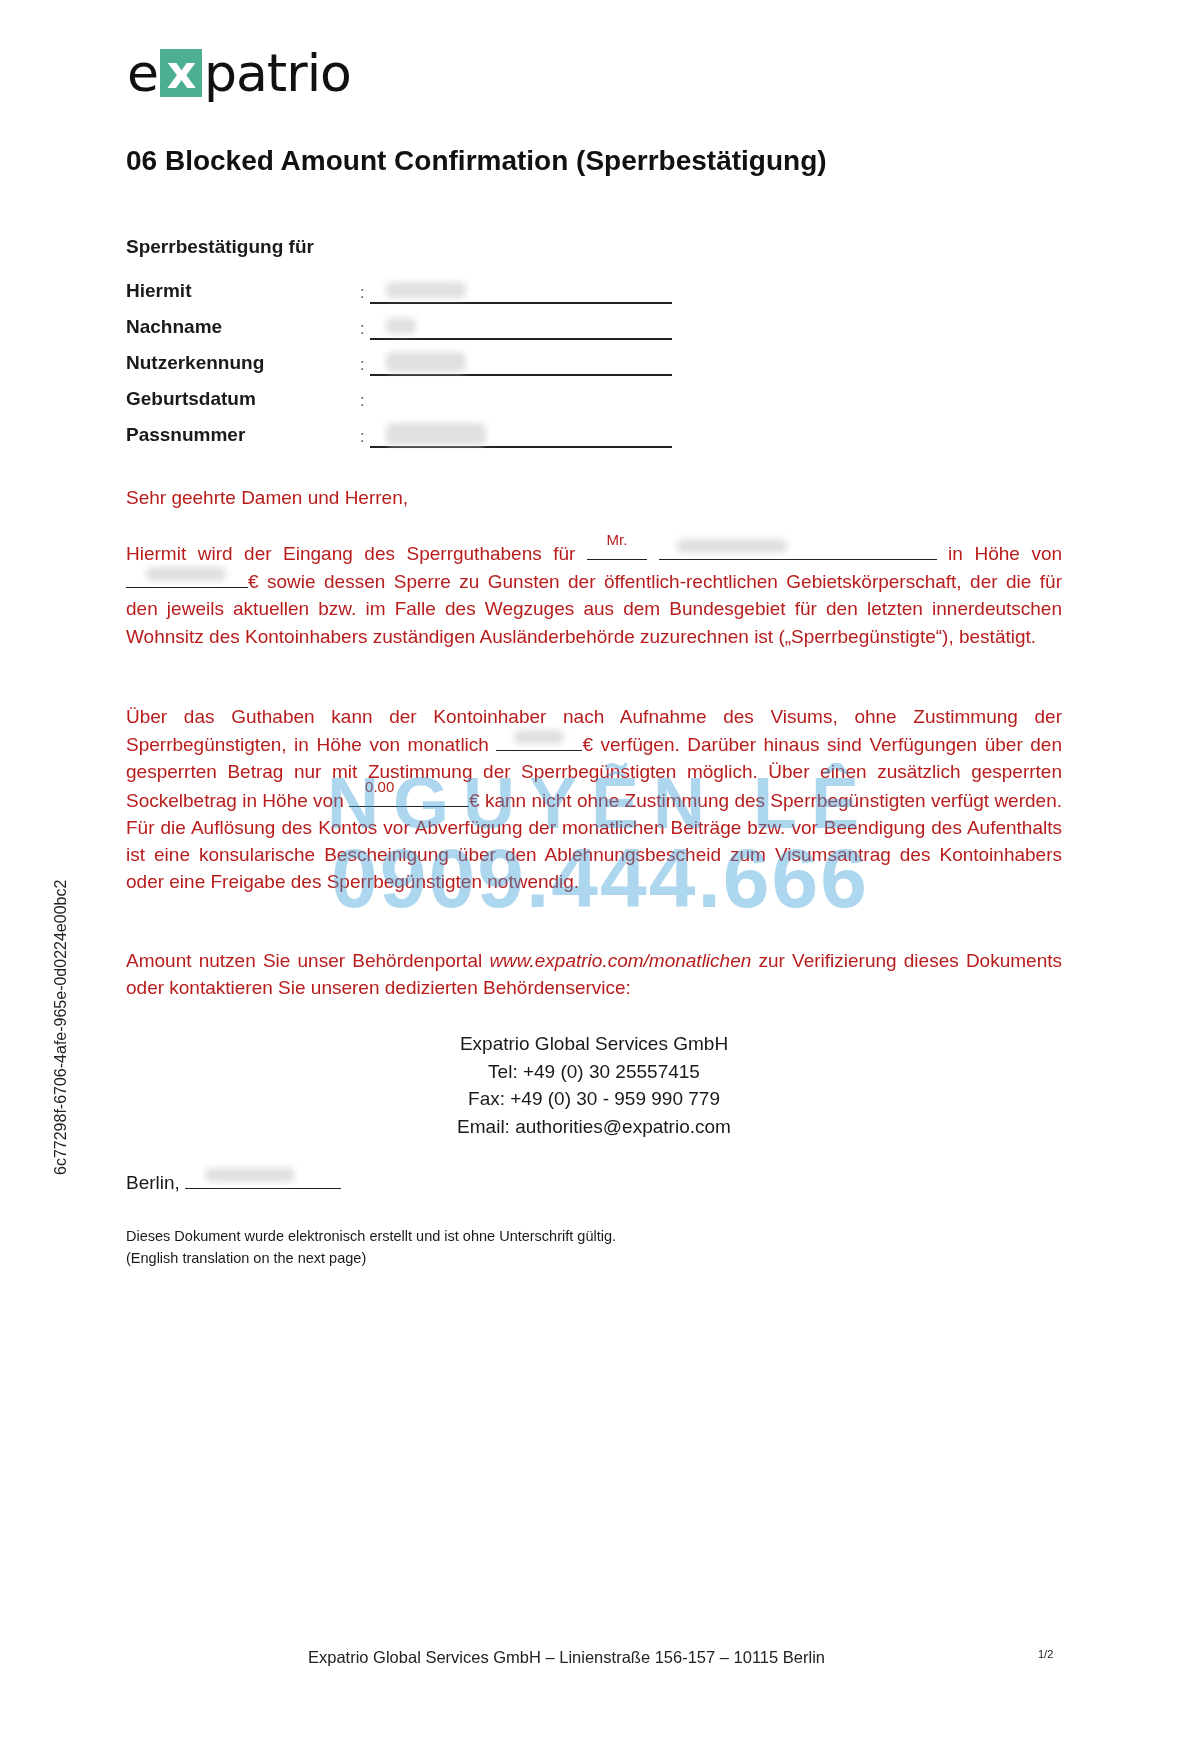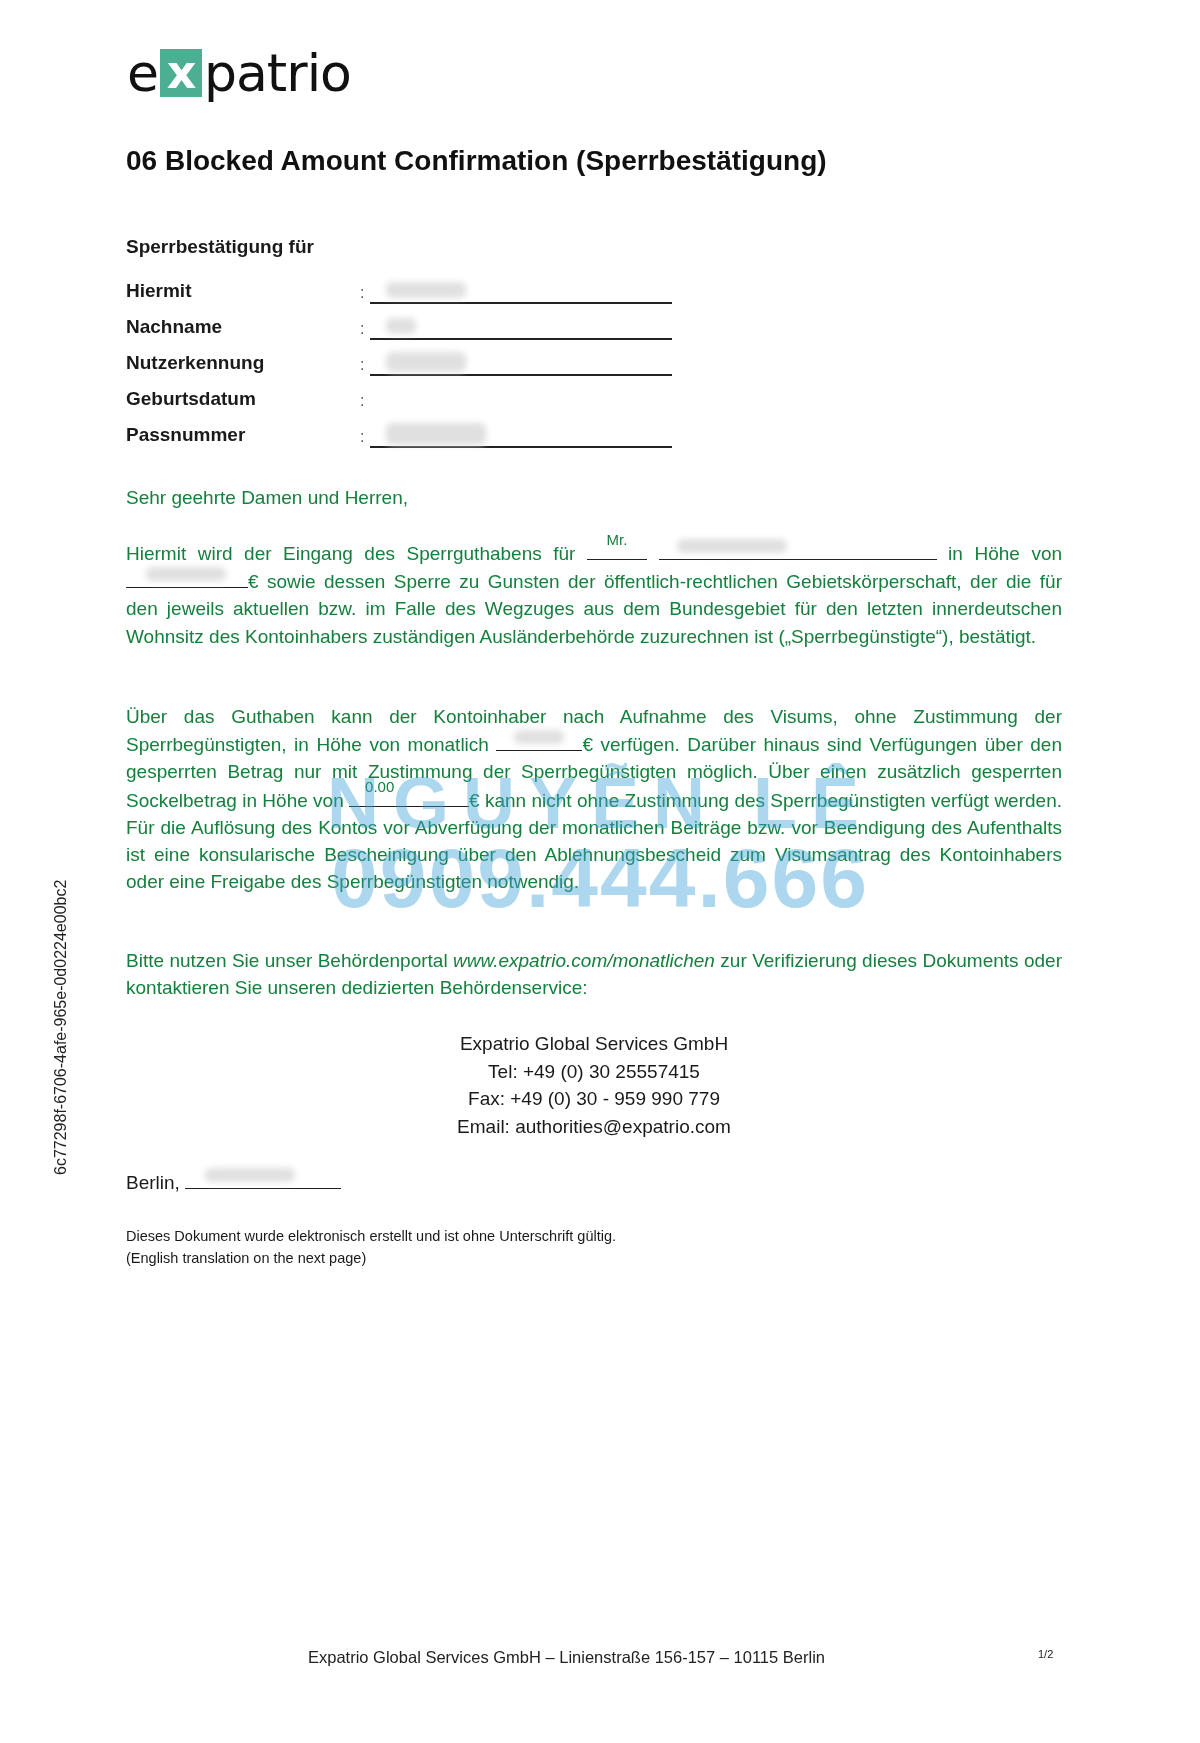--- a/index.html
+++ b/index.html
@@ -30,21 +30,21 @@
     .form-field {
       width: 302px; border-bottom: 2px solid #222; height: 28px;
       font-size: 17px; padding-left: 16px; box-sizing: border-box; line-height: 26px;
     }
     .redacted {
       display: inline-block; height: 16px; vertical-align: middle;
       background: #e0e0e0; filter: blur(3px); border-radius: 6px;
     }
     .body-text {
       position: absolute; left: 126px; width: 936px;
-      font-size: 19px; line-height: 27.2px; text-align: justify; color: #15803d;
+      font-size: 19px; line-height: 27.2px; text-align: justify; color: #b91c1c;
     }
     .blank {
       display: inline-block; border-bottom: 1.5px solid #222; position: relative;
       text-align: center; line-height: 18px; height: 20px; vertical-align: baseline;
     }
     .blank .fill { position: absolute; left: 0; right: 0; top: -8px; font-size: 15px; }
     .greeting { top: 484px; }
     .para1 { top: 539px; }
     .para2 { top: 703px; }
     .para3 { top: 947px; }
@@ -122,21 +122,21 @@
 <div class="body-text para2">
   <span>Über das Guthaben kann der Kontoinhaber nach Aufnahme des Visums, ohne Zustimmung der Sperrbegünstigten, in Höhe von monatlich </span><span class="blank" style="width:86px"><span class="redacted" style="width:50px;height:14px;position:absolute;left:18px;top:0"></span></span><span>€ verfügen. Darüber hinaus sind Verfügungen über den gesperrten Betrag nur mit Zustimmung der Sperrbegünstigten möglich. Über einen zusätzlich gesperrten Sockelbetrag in Höhe von </span><span class="blank" style="width:120px"><span class="fill" style="text-align:left;left:16px">0.00</span></span><span>€ kann nicht ohne Zustimmung des Sperrbegünstigten verfügt werden. Für die Auflösung des Kontos vor Abverfügung der monatlichen Beiträge bzw. vor Beendigung des Aufenthalts ist eine konsularische Bescheinigung über den Ablehnungsbescheid zum Visumsantrag des Kontoinhabers oder eine Freigabe des Sperrbegünstigten notwendig.</span>
 </div>
 
 <div class="watermark">
   <div class="wm-name">NGUYỄN LÊ</div>
   <div class="wm-phone">0909.444.666</div>
 </div>
 
 <div class="body-text para3">
-  <span>Bitte nutzen Sie unser Behördenportal </span><em>www.expatrio.com/monatlichen</em><span> zur Verifizierung dieses Dokuments oder kontaktieren Sie unseren dedizierten Behördenservice:</span>
+  <span>Amount nutzen Sie unser Behördenportal </span><em>www.expatrio.com/monatlichen</em><span> zur Verifizierung dieses Dokuments oder kontaktieren Sie unseren dedizierten Behördenservice:</span>
 </div>
 
 <div class="contact">
   <div>Expatrio Global Services GmbH</div>
   <div>Tel: +49 (0) 30 25557415</div>
   <div>Fax: +49 (0) 30 - 959 990 779</div>
   <div>Email: authorities@expatrio.com</div>
 </div>
 
 <div class="berlin">

